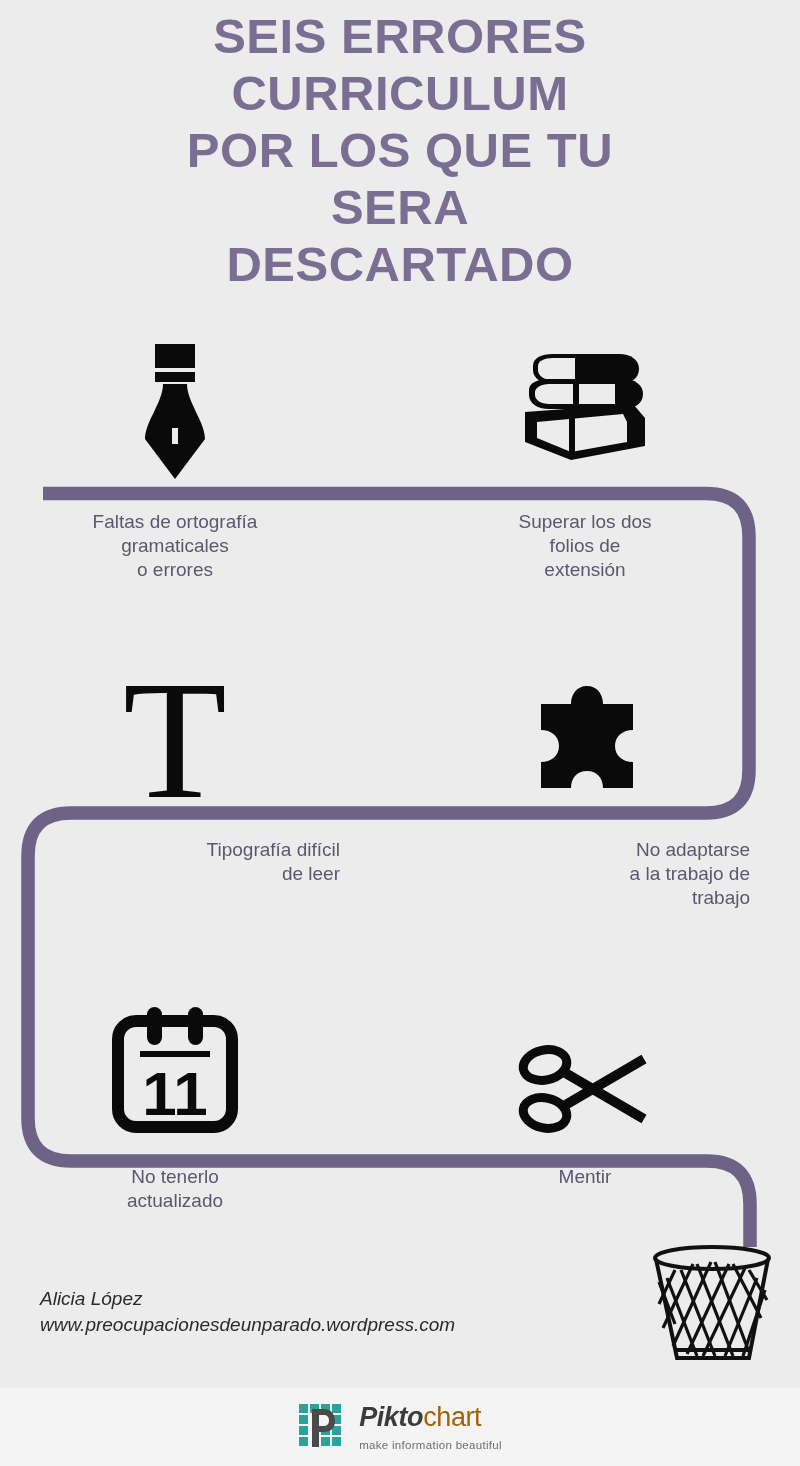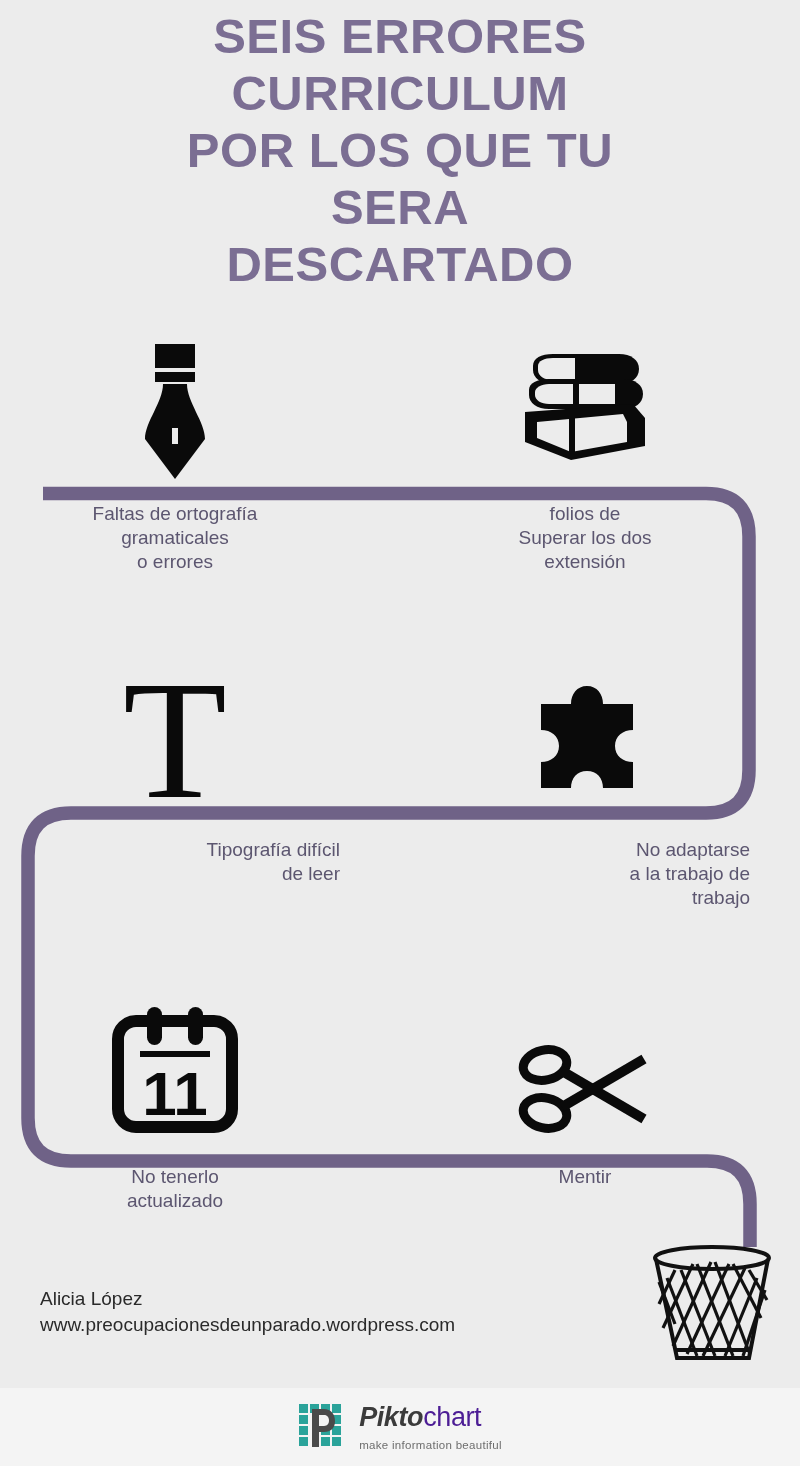--- a/index.html
+++ b/index.html
@@ -70,21 +70,21 @@
   }
 
   
   #item-1 { left: 10px;  top: 340px; }
   #item-2 { left: 420px; top: 340px; }
   #item-3 { left: 10px;  top: 660px; }
   #item-4 { left: 420px; top: 660px; }
   #item-5 { left: 10px;  top: 985px; }
   #item-6 { left: 420px; top: 985px; }
 
-  #item-1 .caption, #item-2 .caption { margin-top: 22px; }
+  #item-1 .caption, #item-2 .caption { margin-top: 30px; }
   #item-3 .caption, #item-4 .caption { margin-top: 28px; text-align: right; }
   #item-5 .caption, #item-6 .caption { margin-top: 30px; }
 
   #item-1 .icon-wrap { height: 140px; }
   #item-2 .icon-wrap { height: 140px; }
 
   .letter-T {
     font-family: "Liberation Serif", serif;
     font-size: 170px;
     line-height: 140px;
@@ -93,20 +93,21 @@
   }
 
   
   .credit {
     position: absolute;
     left: 40px;
     top: 1286px;
     color: #2a2a2a;
     font-size: 19px;
     line-height: 26px;
+    font-style: italic;
   }
   .credit .line { display: block; white-space: nowrap; }
 
   
   .pikto-bar {
     position: absolute;
     left: 0;
     top: 1388px;
     width: 800px;
     height: 78px;
@@ -121,21 +122,21 @@
     gap: 9px;
   }
   .pikto-text { display: flex; flex-direction: column; justify-content: center; }
   .pikto-name {
     font-size: 27px;
     line-height: 28px;
     color: #3b3b3b;
     letter-spacing: -0.4px;
   }
   .pikto-name b { font-weight: bold; font-style: italic; }
-  .pikto-name span.light { font-weight: normal; color: #4c1d95; margin-top: 24px; }
+  .pikto-name span.light { font-weight: normal; color: #a16207; margin-top: 24px; }
   .pikto-tag {
     font-size: 11.5px;
     color: #6e6e6e;
     letter-spacing: 0.3px;
     margin-top: 8px;
   }
 </style>
 </head>
 <body>
 
@@ -184,22 +185,22 @@
         <path d="M14 40 C14 33 22 29 34 29 L108 29 C120 29 128 35 128 44 C128 53 120 59 108 59 L34 59 C22 59 14 53 14 45 Z" fill="#0a0a0a"></path>
         <path d="M20 42 C20 38 26 34 34 34 L100 34 L100 54 L34 54 C26 54 20 50 20 45 Z" fill="#ececec"></path>
         <path d="M58 34 L64 34 L64 54 L58 54 Z" fill="#0a0a0a"></path>
 
         <path d="M10 62 L118 54 L130 68 L130 96 L56 110 L10 92 Z" fill="#0a0a0a"></path>
         <path d="M22 72 L108 64 L112 72 L112 92 L56 102 L22 88 Z" fill="#ececec"></path>
         <path d="M54 66 L60 66 L60 104 L54 104 Z" fill="#0a0a0a"></path>
       </svg>
     </div>
     <div class="caption">
+      <div>Superar los dos</div>
       <div>folios de</div>
-      <div>Superar los dos</div>
       <div>extensión</div>
     </div>
   </div>
 
   <div class="item" id="item-3">
     <div class="icon-wrap">
       <div class="letter-T">T</div>
     </div>
     <div class="caption">
       <div>Tipografía difícil</div>

